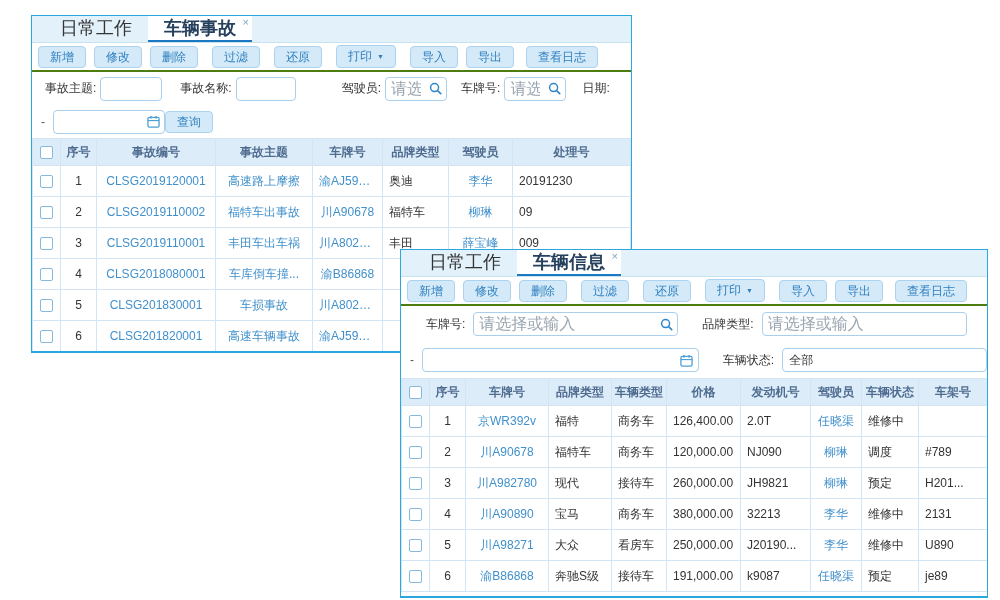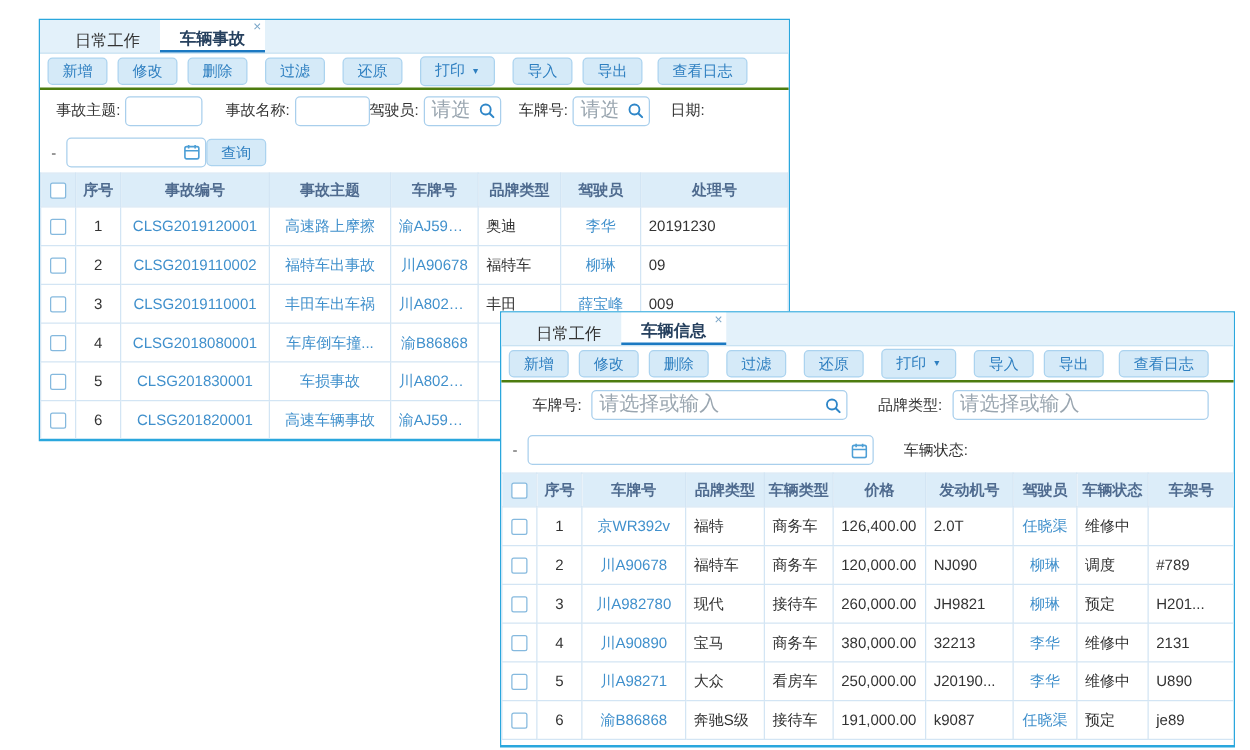--- a/index.html
+++ b/index.html
@@ -6,21 +6,21 @@
   html,body { width:1000px; height:600px; background:#fff; overflow:hidden;
     font-family:"Liberation Sans","DejaVu Sans",sans-serif; font-size:12px; color:#333; }
   body { position:relative; }
 
   .panel { position:absolute; background:#fff; border:1px solid #2aa7dd; border-bottom:2px solid #2aa7dd; overflow:hidden; }
   #panel1 { left:31px; top:15px; width:601px; height:338px; z-index:1; }
   #panel2 { left:400px; top:249px; width:588px; height:349px; z-index:2; }
 
   
   .tabbar { height:27px; background:#e3f1fa; border-bottom:1px solid #c9e2f2; display:flex; align-items:stretch; padding-left:12px; }
-  .tab { position:relative; padding:0 16px; display:flex; align-items:flex-end; font-size:13px; color:#333; cursor:pointer; }
+  .tab { position:relative; padding:0 16px; display:flex; align-items:flex-start; font-size:18px; color:#333; cursor:pointer; }
   .tab.active { background:#fff; border-bottom:2px solid #1b79c2; font-weight:bold; color:#26405e; }
   .tab .close { position:absolute; top:1px; right:3px; font-size:11px; color:#7ba7c9; line-height:10px; font-weight:normal; }
   .tab .close::after { content:"\00d7"; }
 
   
   .toolbar { height:29px; display:flex; align-items:center; padding:0 6px; gap:8px; border-bottom:2px solid #4d7c0f; }
   .btn { background:#d5eaf8; border:1px solid #abd3ef; border-radius:4px; color:#2e7fc0;
     font-size:12px; padding:3px 11px; line-height:14px; cursor:pointer; white-space:nowrap; }
   .btn .caret { display:inline-block; margin-left:5px; }
   .btn .caret::after { content:"\25bc"; font-size:7px; color:#2e7fc0; vertical-align:1px; }
@@ -77,21 +77,21 @@
   <div class="filters">
     <div class="frow">
       <span class="flabel" style="margin-left:13px">事故主题:</span>
       <span class="tbox" style="width:62px; margin-left:4px">
           <input style="">
         </span>
       <span class="flabel" style="margin-left:18px">事故名称:</span>
       <span class="tbox" style="width:60px; margin-left:4px">
           <input style="">
         </span>
-      <span class="flabel" style="">驾驶员:</span>
+      <span class="flabel" style="margin-left:46px">驾驶员:</span>
       <span class="tbox" style="width:62px; margin-left:4px">
         <input placeholder="请选择" style="">
         <span class="icon-btn">
           <svg width="13" height="13" viewBox="0 0 14 14">
               <circle cx="6" cy="6" r="4.3" fill="none" stroke="#2e86c8" stroke-width="1.6"></circle>
               <line x1="9.4" y1="9.4" x2="12.6" y2="12.6" stroke="#2e86c8" stroke-width="1.8" stroke-linecap="round"></line>
             </svg>
         </span>
       </span>
       <span class="flabel" style="margin-left:14px">车牌号:</span>
@@ -269,20 +269,23 @@
         <span class="icon-btn">
           <svg width="13" height="13" viewBox="0 0 14 14">
               <rect x="1" y="2.5" width="12" height="10.5" rx="1.5" fill="none" stroke="#4d9fd6" stroke-width="1.4"></rect>
               <line x1="1" y1="6" x2="13" y2="6" stroke="#4d9fd6" stroke-width="1.2"></line>
               <line x1="4.2" y1="1" x2="4.2" y2="4" stroke="#4d9fd6" stroke-width="1.4"></line>
               <line x1="9.8" y1="1" x2="9.8" y2="4" stroke="#4d9fd6" stroke-width="1.4"></line>
             </svg>
         </span>
       </span>
       <span class="flabel" style="margin-left:24px">车辆状态:</span>
+      <span class="tbox selectbox" style="width:205px; margin-left:8px">
+        <span>全部</span>
+      </span>
     </div>
   </div>
   <table id="t2">
       <colgroup>
         <col style="width: 28px;">
         <col style="width: 36px;">
         <col style="width: 83px;">
         <col style="width: 63px;">
         <col style="width: 55px;">
         <col style="width: 74px;">

